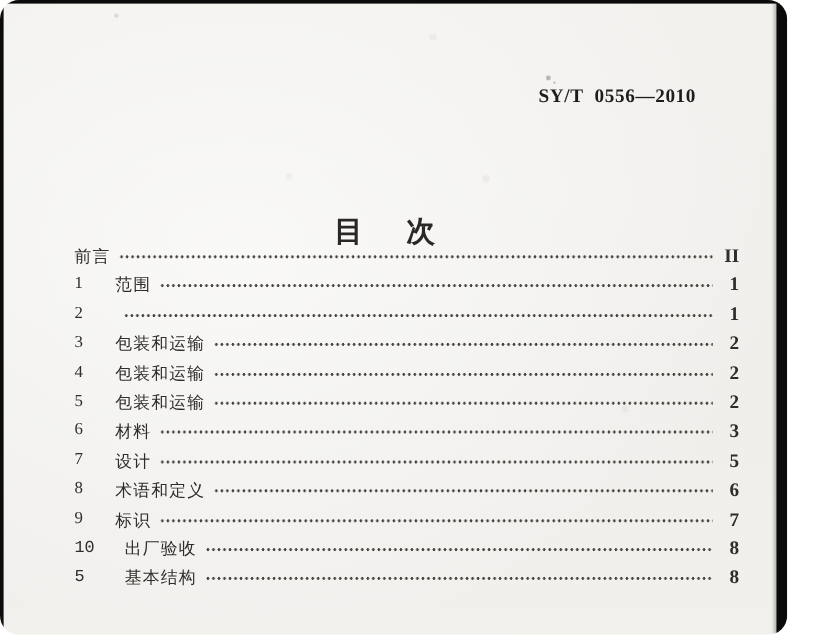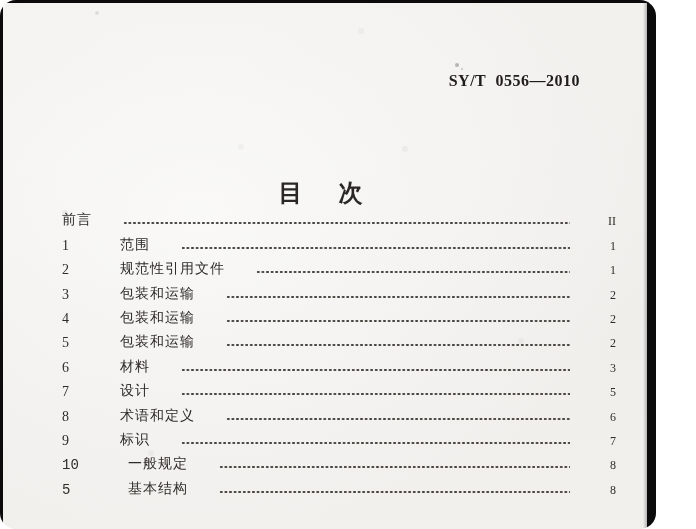--- a/index.html
+++ b/index.html
@@ -68,25 +68,24 @@
   }
   .toc {
     position: absolute;
     top: 205px;
     left: 0;
     right: 0;
     padding: 0 40px 0 62px;
   }
   .toc-row {
     display: flex;
-    align-items: flex-end;
+    align-items: flex-start;
     height: 24.4px;
     font-size: 14px;
     color: #2f2c29;
-    gap: 24px;
   }
   .num {
     display: inline-block;
     width: 34px;
     flex: 0 0 auto;
   }
   .toc-row.wide-num .num { width: 42px; font-family: Liberation Mono, monospace; }
   .label {
     flex: 0 0 auto;
     letter-spacing: 1px;
@@ -98,22 +97,23 @@
     margin: 3px 6px 0 7px;
     background-image: radial-gradient(circle, #45413d 1px, rgba(0,0,0,0) 1.35px);
     background-size: 4.6px 12px;
     background-position: 0 center;
     background-repeat: repeat-x;
   }
   .pagenum {
     flex: 0 0 auto;
     min-width: 16px;
     text-align: right;
-    font-size: 12px;
+    font-size: 16px;
     color: #2f2c29;
+    font-weight: bold;
   }
 </style>
 </head>
 <body>
 
 <div class="page">
   <div class="edge edge-top"></div>
   <div class="edge edge-left"></div>
   <div class="edge-right-soft"></div>
   <div class="edge edge-right"></div>
@@ -131,21 +131,20 @@
       <span class="pagenum">II</span>
     </div>
       <div class="toc-row">
       <span class="num">1</span>
       <span class="label">范围</span>
       <span class="leader"></span>
       <span class="pagenum">1</span>
     </div>
       <div class="toc-row">
       <span class="num">2</span>
-      <span class="label">规范性引用文件</span>
       <span class="leader"></span>
       <span class="pagenum">1</span>
     </div>
       <div class="toc-row">
       <span class="num">3</span>
       <span class="label">包装和运输</span>
       <span class="leader"></span>
       <span class="pagenum">2</span>
     </div>
       <div class="toc-row">
@@ -179,21 +178,21 @@
       <span class="pagenum">6</span>
     </div>
       <div class="toc-row">
       <span class="num">9</span>
       <span class="label">标识</span>
       <span class="leader"></span>
       <span class="pagenum">7</span>
     </div>
       <div class="toc-row wide-num">
       <span class="num">10</span>
-      <span class="label">一般规定</span>
+      <span class="label">出厂验收</span>
       <span class="leader"></span>
       <span class="pagenum">8</span>
     </div>
       <div class="toc-row wide-num">
       <span class="num">5</span>
       <span class="label">基本结构</span>
       <span class="leader"></span>
       <span class="pagenum">8</span>
     </div>
     </div>

